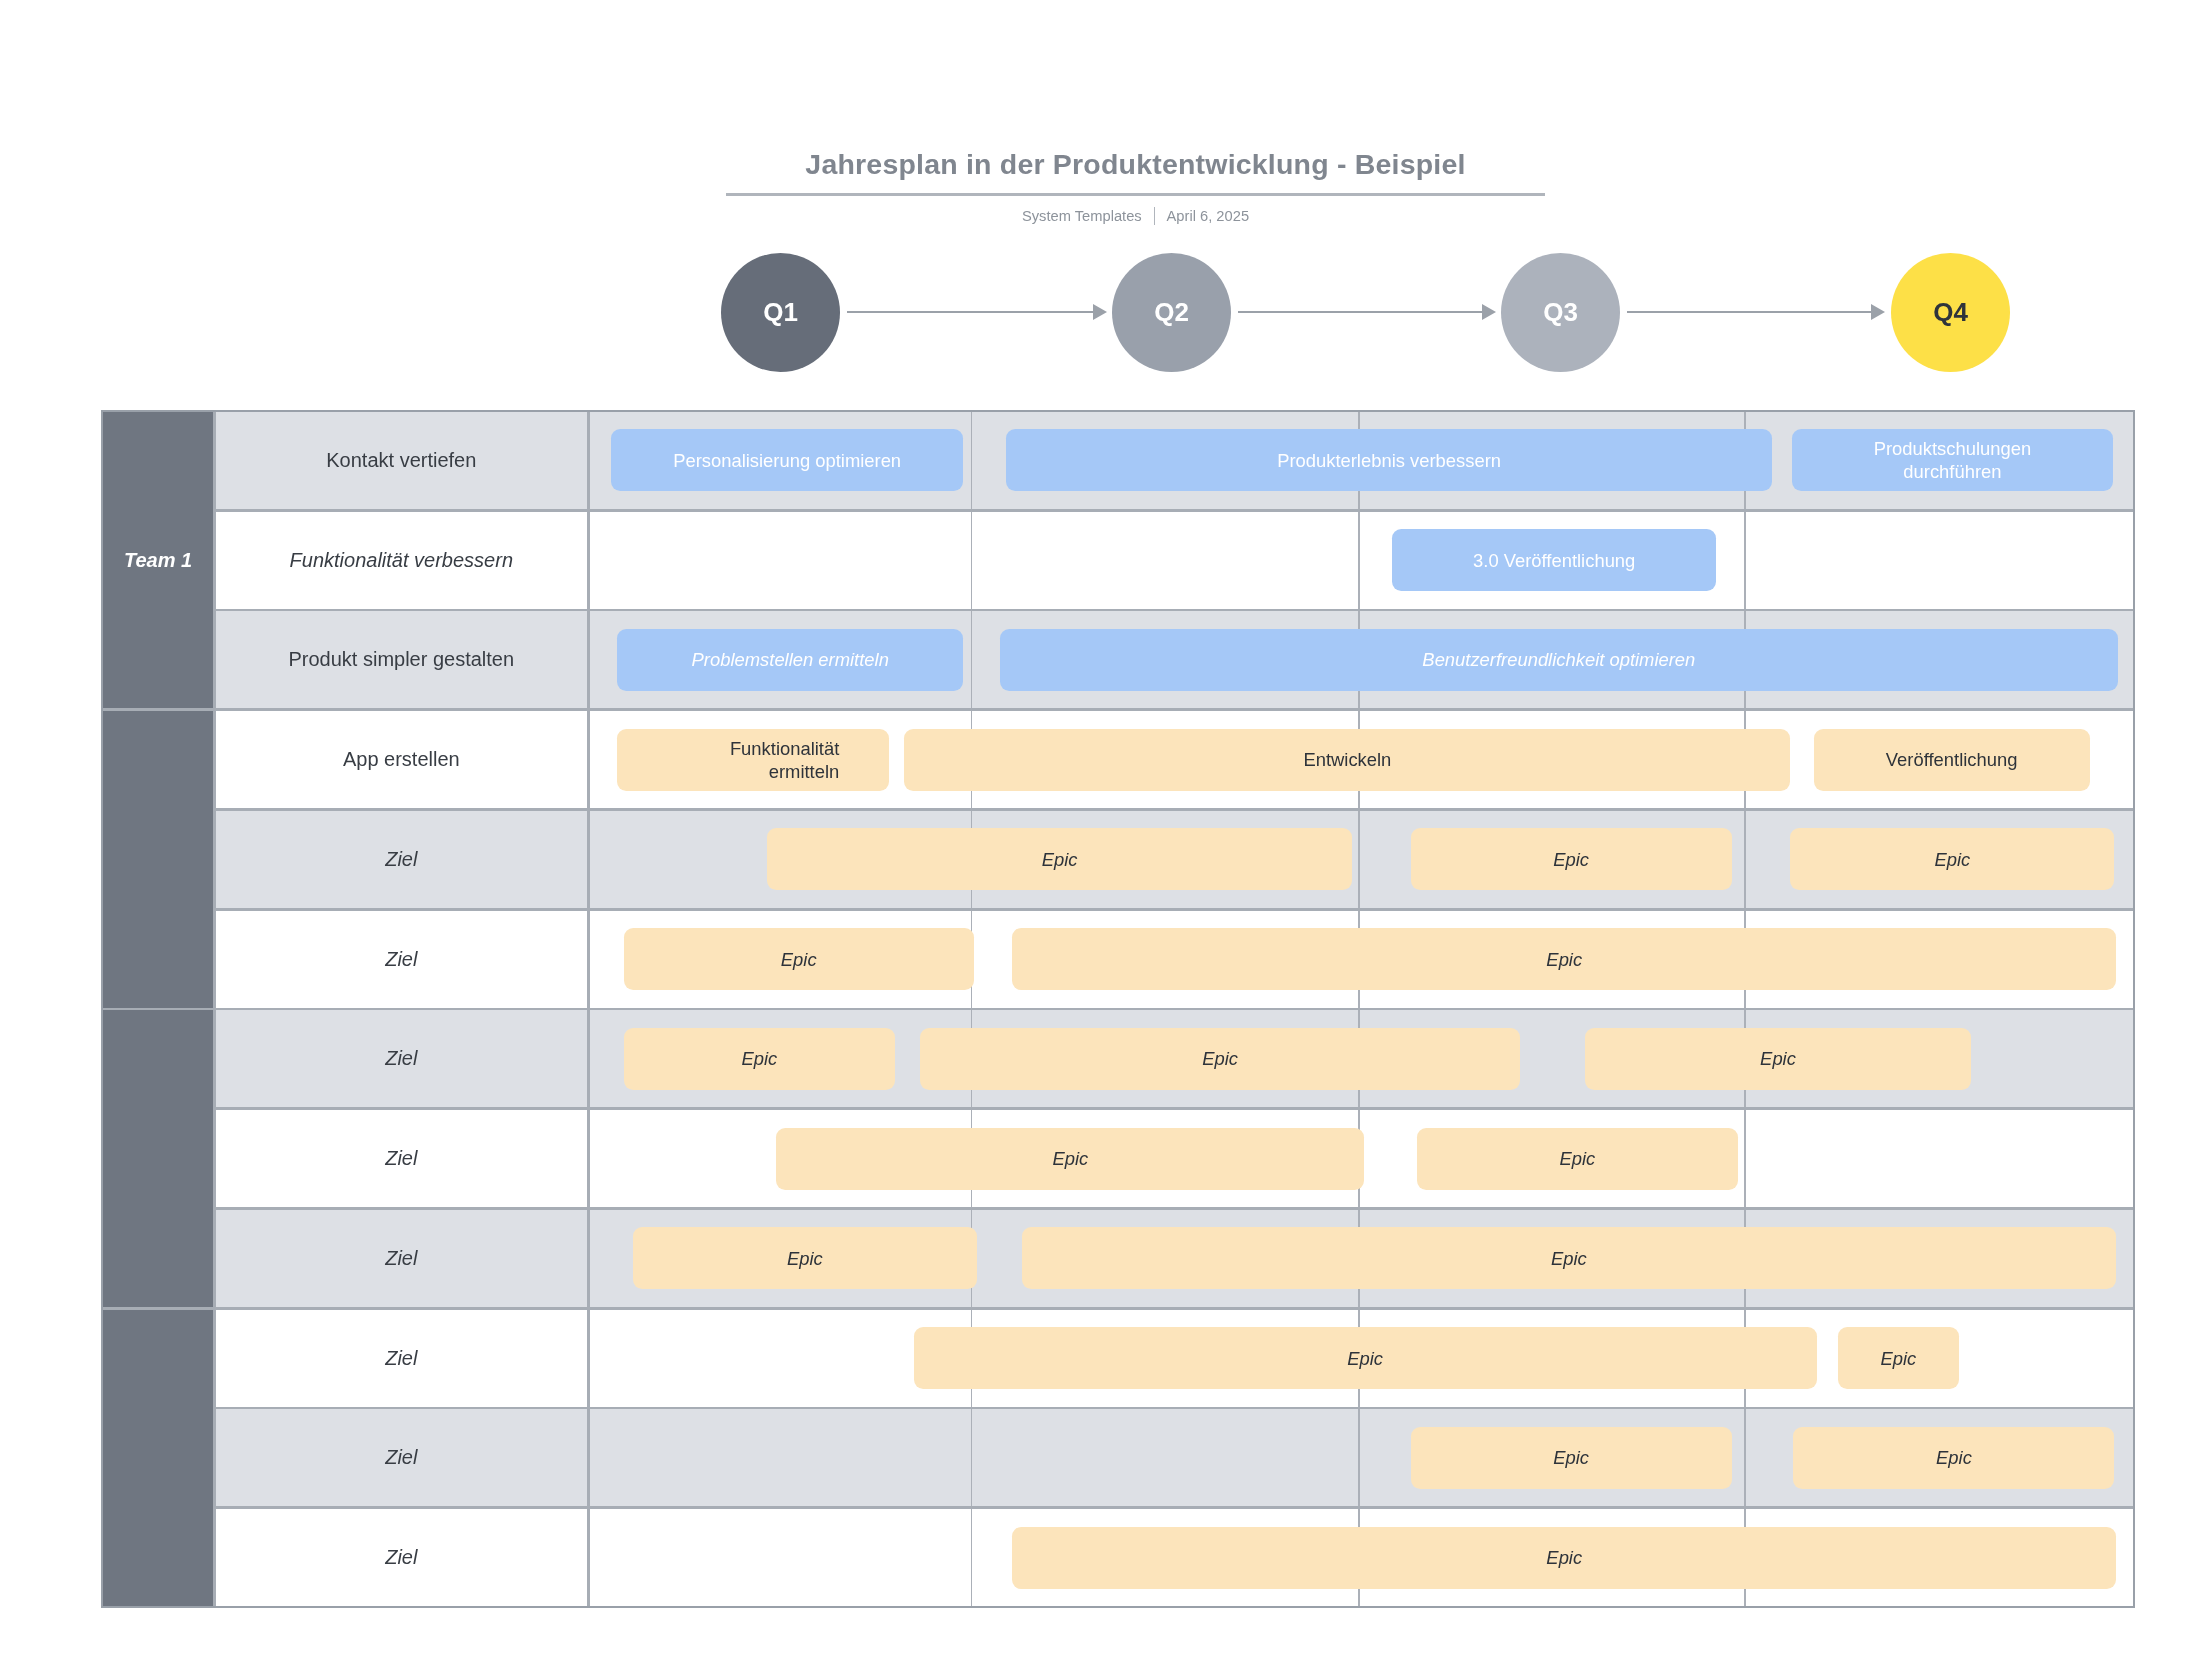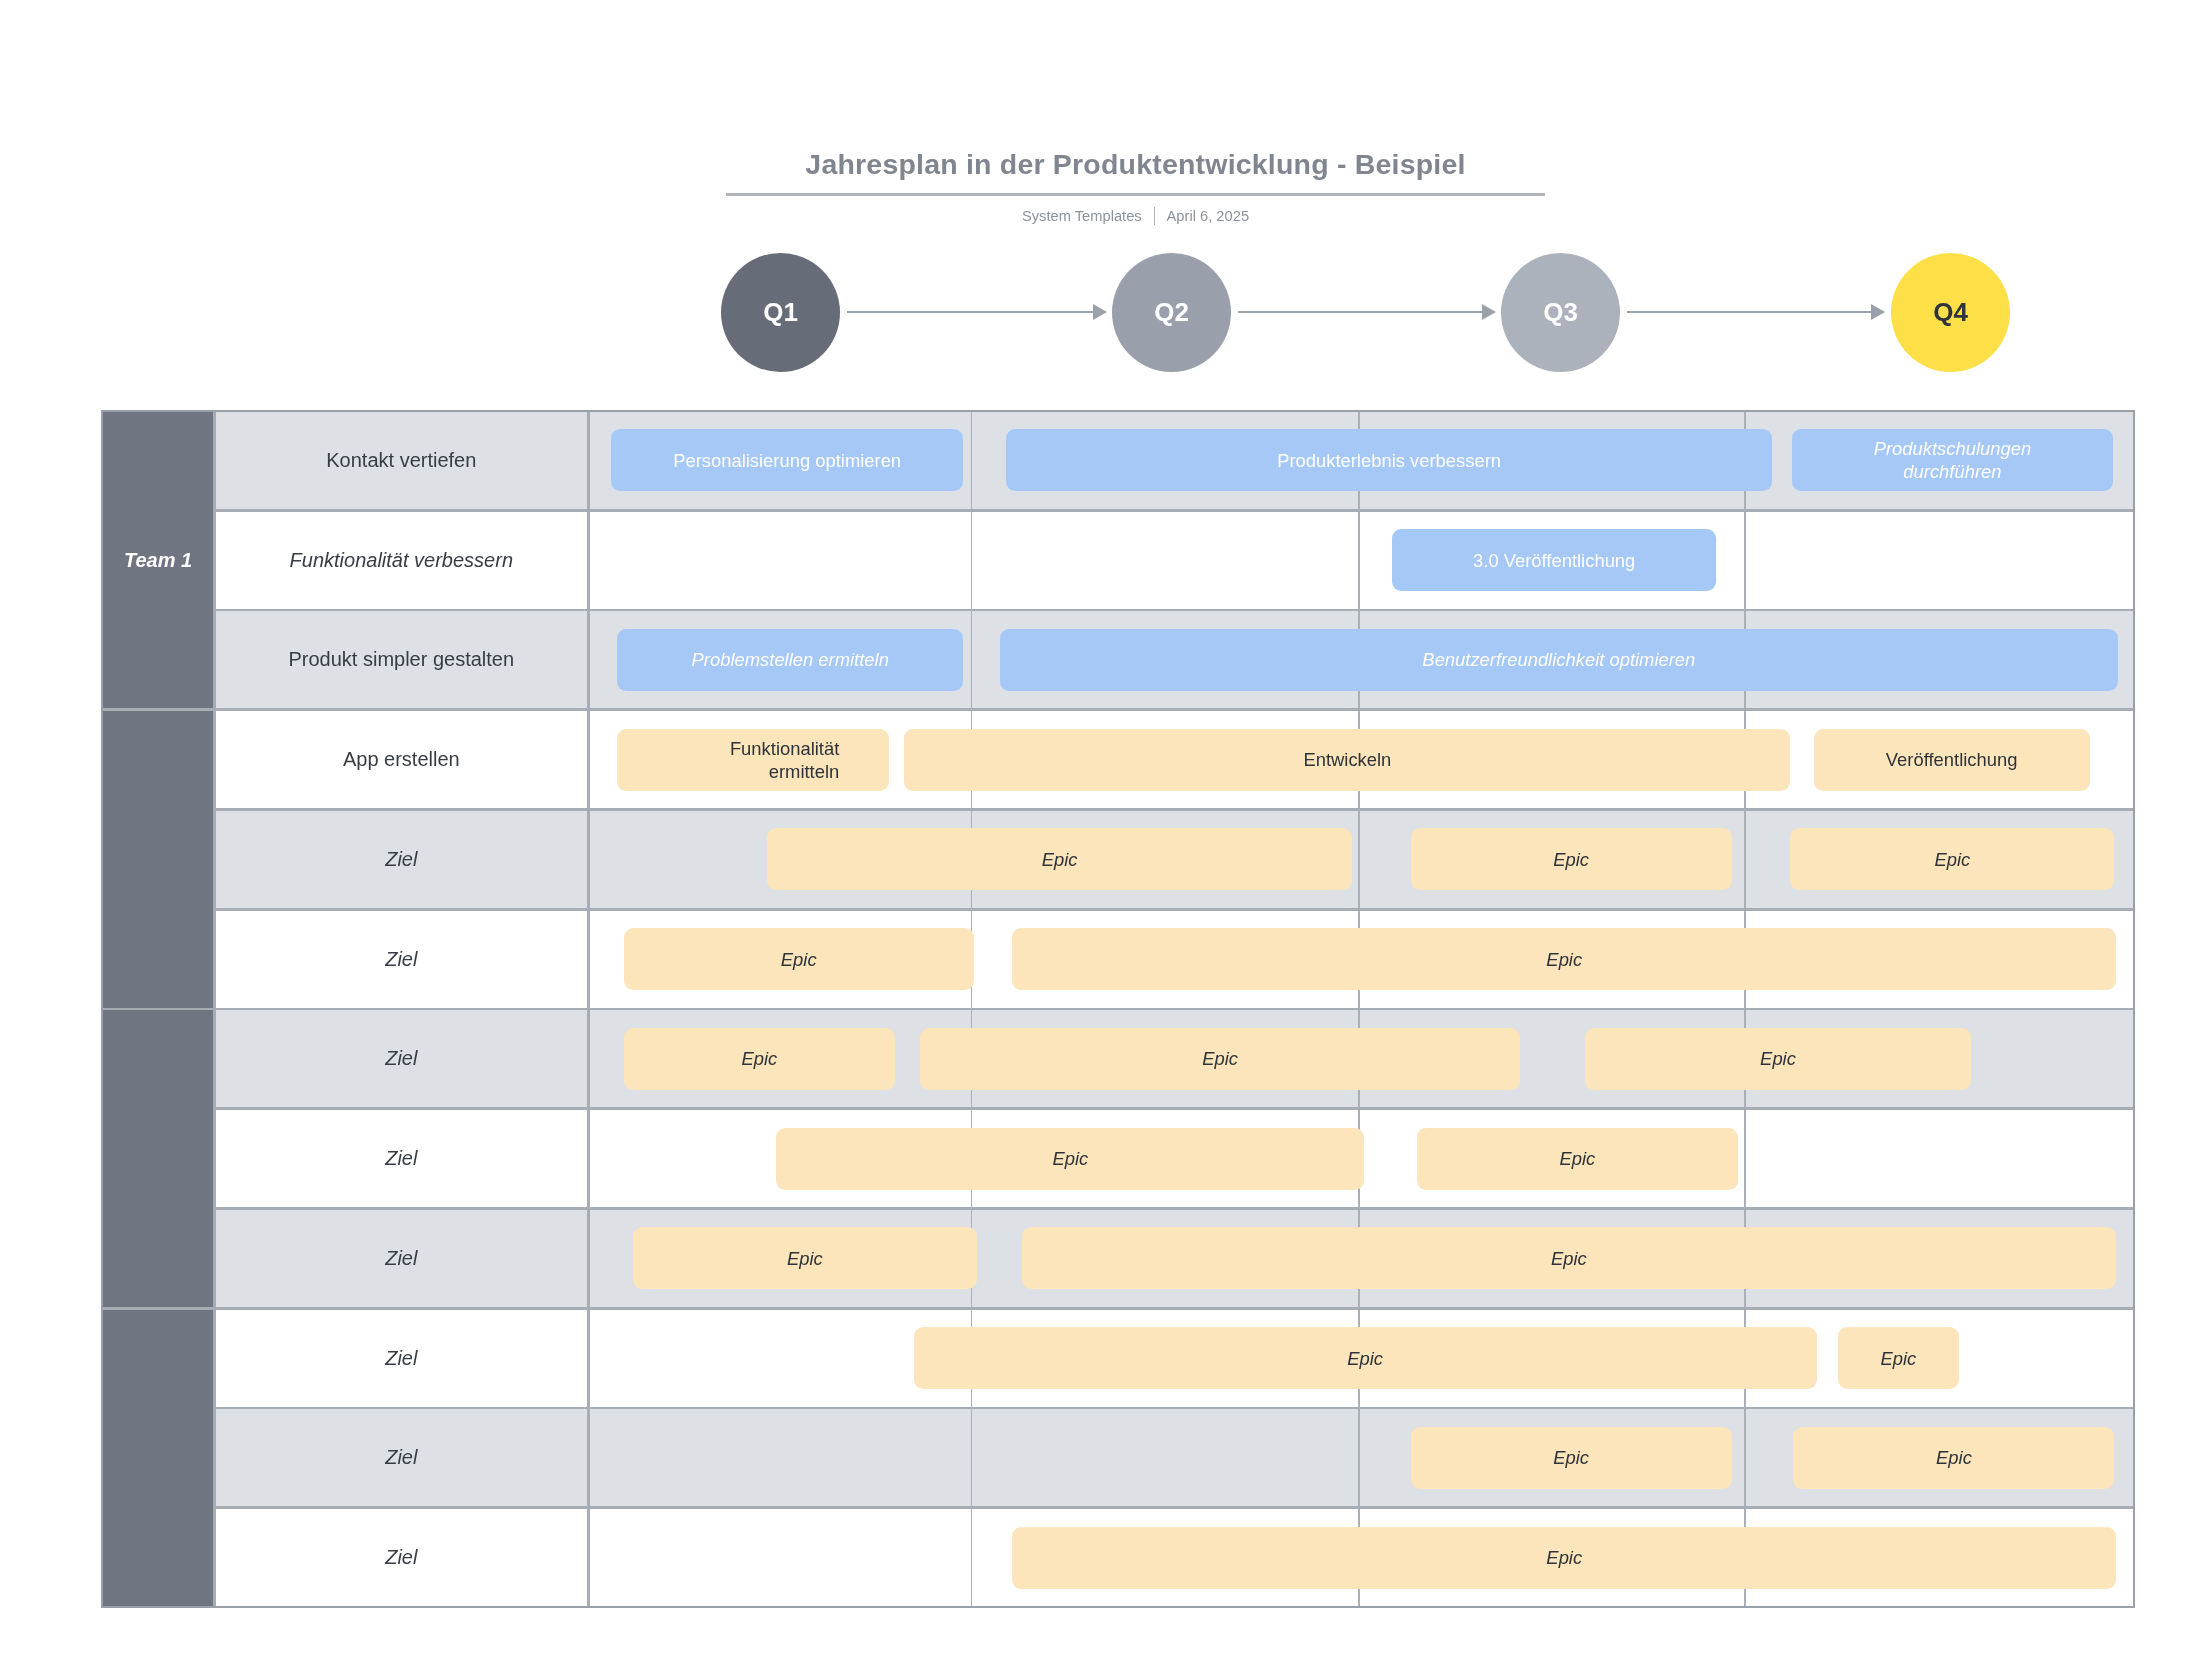--- a/index.html
+++ b/index.html
@@ -78,21 +78,21 @@
     <div class="timeline-cell shade" style="grid-area: 1 / 3;">
       <div class="vline" style="left: 24.69%;"></div>
       <div class="vline" style="left: 49.79%;"></div>
       <div class="vline" style="left: 74.78%;"></div>
       <div class="bar blue" style="left: 1.4%; width: 22.8%;">
         <span>Personalisierung optimieren</span>
       </div>
       <div class="bar blue" style="left: 27%; width: 49.6%;">
         <span>Produkterlebnis verbessern</span>
       </div>
-      <div class="bar blue two-line" style="left: 77.9%; width: 20.8%; font-style: italic;">
+      <div class="bar blue two-line" style="left: 77.9%; width: 20.8%;">
         <span>Produktschulungen durchführen</span>
       </div>
     </div>
     <div class="label-cell italic" style="grid-area: 2 / 2;">Funktionalität verbessern</div>
     <div class="timeline-cell" style="grid-area: 2 / 3;">
       <div class="vline" style="left: 24.69%;"></div>
       <div class="vline" style="left: 49.79%;"></div>
       <div class="vline" style="left: 74.78%;"></div>
       <div class="bar blue" style="left: 52%; width: 21%;">
         <span>3.0 Veröffentlichung</span>

